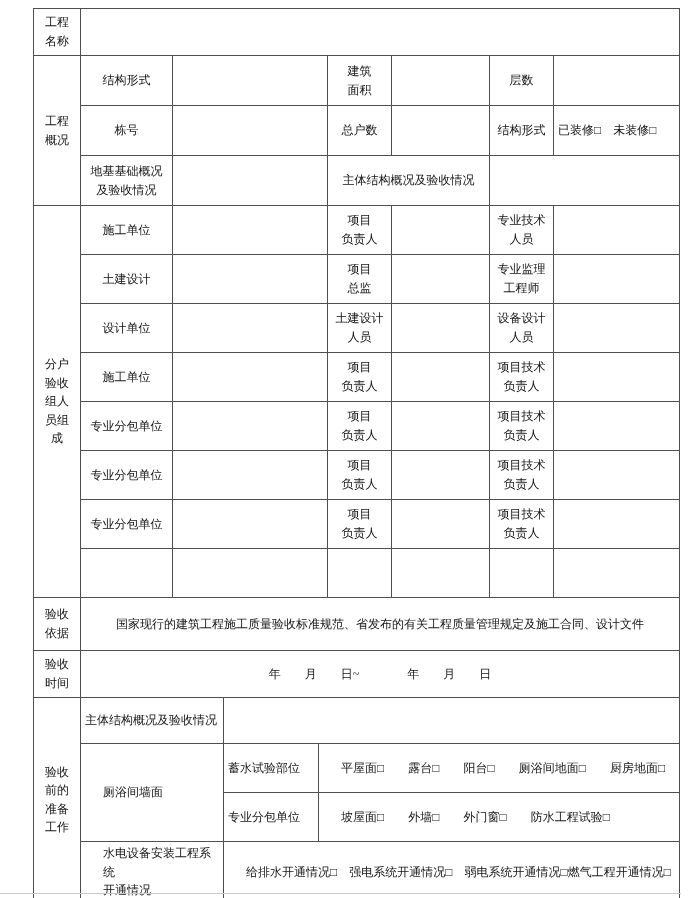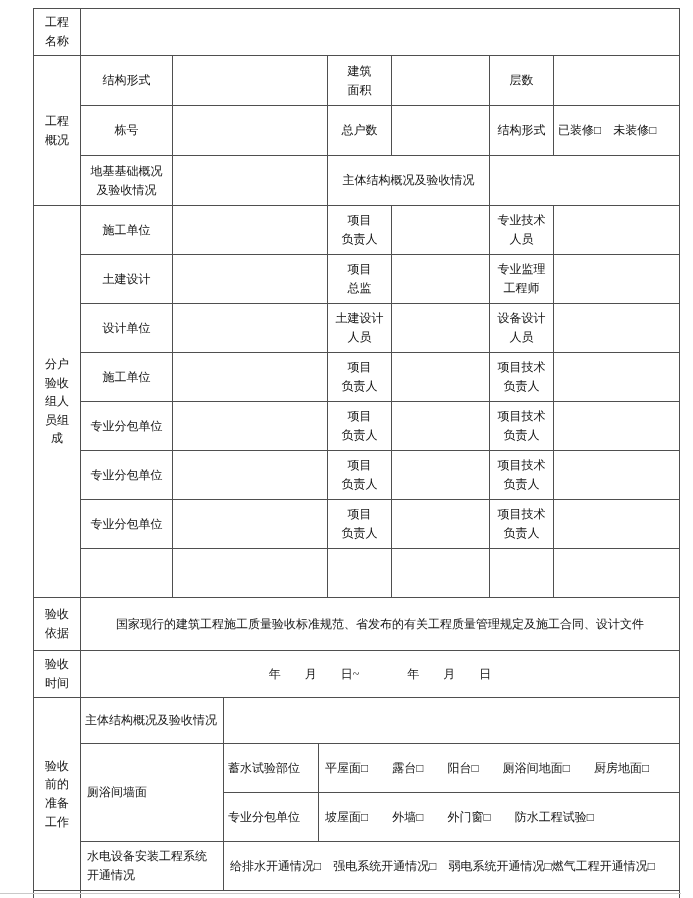--- a/index.html
+++ b/index.html
@@ -14,21 +14,21 @@
   .form { position:absolute; left:33px; top:8px; width:646px; }
   table { border-collapse:collapse; table-layout:fixed; width:646px; }
   td {
     border:1px solid #4f4f4f;
     text-align:center; vertical-align:middle;
     padding:2px 3px; line-height:1.55;
     font-size:12px; color:#141414;
     overflow:hidden;
   }
   .pre { white-space:pre-line; }
-  .lt { text-align:left; padding-left:6px; }
+  .lt { text-align:left; padding-left:22px; }
   .nw { white-space:nowrap; }
   tr.h42 td { height:42px; }
   tr.h44 td { height:44px; }
   tr.h45 td { height:45px; }
   tr.h41 td { height:41px; }
   tr.h48 td { height:48px; }
   .scan-line { position:absolute; left:0; top:893px; width:693px; height:1px; background:#c9c9c9; }
 </style>
 </head>
 <body>

